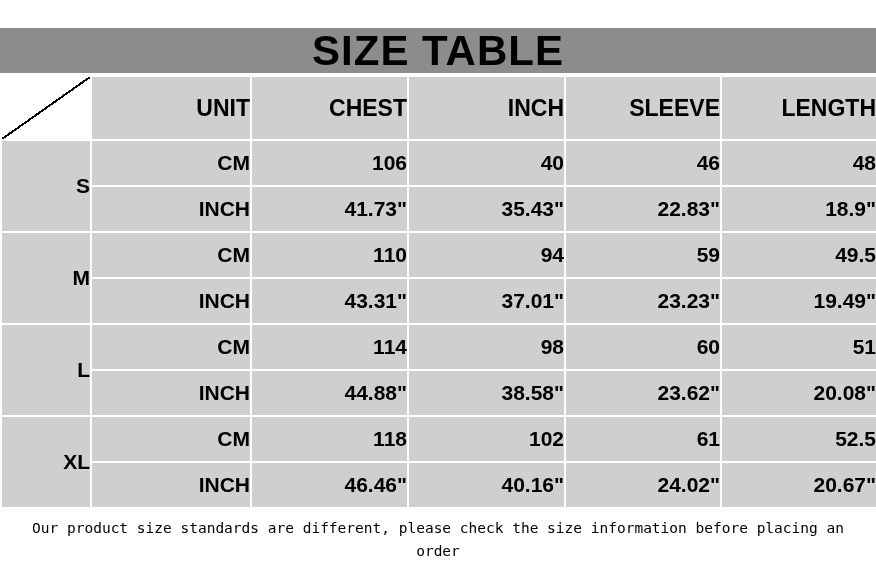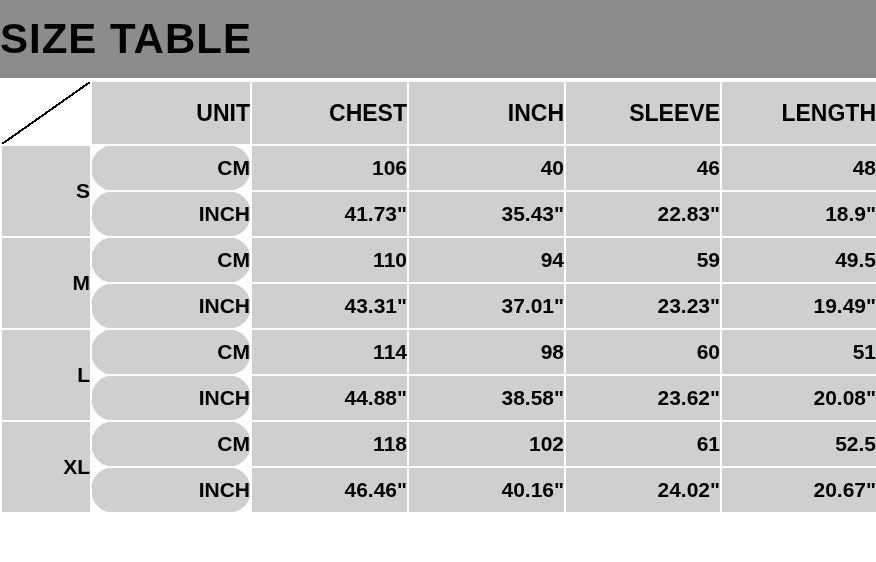--- a/index.html
+++ b/index.html
@@ -23,22 +23,23 @@
     display: flex;
     flex-direction: column;
   }
 
   
   .title-bar {
     height: 78px;
     background: #8c8c8c;
     display: flex;
     align-items: center;
-    justify-content: flex-start;
+    justify-content: center;
     border-bottom: 2px solid #ffffff;
+    margin-top: 28px;
   }
   .title-text {
     font-size: 42px;
     font-weight: bold;
     letter-spacing: 1px;
     color: #000000;
     line-height: 1;
   }
 
   
@@ -88,21 +89,20 @@
   }
 
   
   td.size-cell {
     background: #cfcfcf;
     font-size: 23px;
   }
 
   td.unit-cell {
     background: #cfcfcf;
-    border-radius: 23px;
   }
   td.val-cell {
     background: #cfcfcf;
   }
 
   tr.cm-row td { height: 44px; }
   tr.inch-row td { height: 44px; }
 
   
   .note {
@@ -212,14 +212,17 @@
       <tr class="inch-row">
         <td class="unit-cell">INCH</td>
         <td class="val-cell">46.46"</td>
         <td class="val-cell">40.16"</td>
         <td class="val-cell">24.02"</td>
         <td class="val-cell">20.67"</td>
       </tr>
     </tbody>
   </table>
 
+  <div class="note">
+    <div class="note-text">Our product size standards are different, please check the size information before placing an order</div>
+  </div>
 
 </div>
 
 </body></html>

